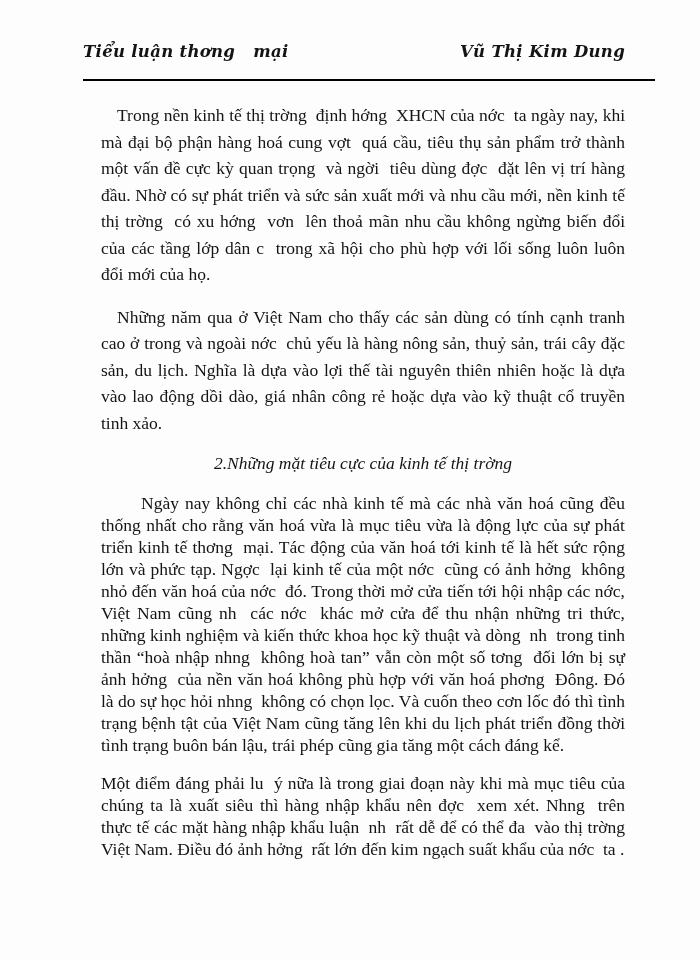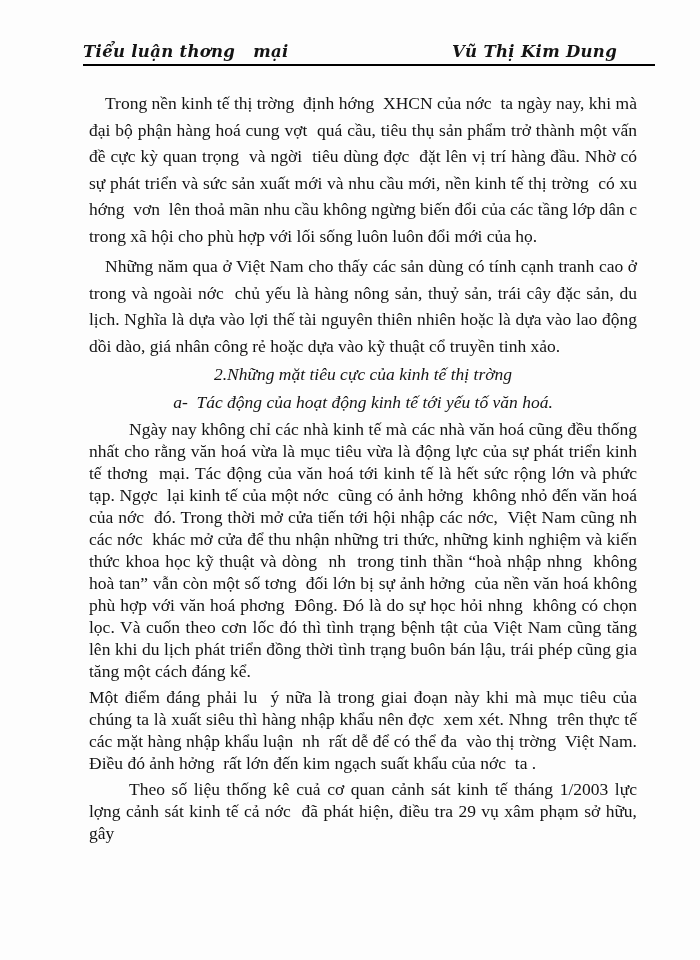--- a/index.html
+++ b/index.html
@@ -18,44 +18,44 @@
   
   .page-header {
     position: absolute;
     top: 42px;
     left: 83px;
     width: 572px;
     display: flex;
     justify-content: space-between;
     align-items: flex-end;
     border-bottom: 2px solid #000;
-    padding-bottom: 3px;
+    padding-bottom: 18px;
   }
   .page-header .head-text {
     font-family: "DejaVu Serif", serif;
     font-style: italic;
     font-weight: bold;
     font-size: 16.5px;
     letter-spacing: 0.3px;
     white-space: pre-wrap;
   }
   .page-header .head-right {
-    margin-right: 38px;
+    margin-right: 30px;
   }
   
   .doc-body {
     position: absolute;
     top: 86px;
     left: 85px;
     width: 556px;
     font-size: 17.5px;
     text-align: justify;
   }
   .doc-body p {
-    margin: 4px;
+    margin: 16px;
     white-space: pre-wrap;
   }
   .para-loose {
     line-height: 26.5px;
   }
   .para-tight {
     line-height: 22px;
   }
   .indent-sm { text-indent: 16px; }
   .indent-lg { text-indent: 40px; }
@@ -79,22 +79,20 @@
 </div>
 
 <div class="doc-body">
 
   <p class="para-loose indent-sm">Trong nền kinh tế thị trờng  định hớng  XHCN của nớc  ta ngày nay, khi mà đại bộ phận hàng hoá cung vợt  quá cầu, tiêu thụ sản phẩm trở thành một vấn đề cực kỳ quan trọng  và ngời  tiêu dùng đợc  đặt lên vị trí hàng đầu. Nhờ có sự phát triển và sức sản xuất mới và nhu cầu mới, nền kinh tế thị trờng  có xu hớng  vơn  lên thoả mãn nhu cầu không ngừng biến đổi của các tầng lớp dân c  trong xã hội cho phù hợp với lối sống luôn luôn đổi mới của họ.</p>
 
   <p class="para-loose indent-sm">Những năm qua ở Việt Nam cho thấy các sản dùng có tính cạnh tranh cao ở trong và ngoài nớc  chủ yếu là hàng nông sản, thuỷ sản, trái cây đặc sản, du lịch. Nghĩa là dựa vào lợi thế tài nguyên thiên nhiên hoặc là dựa vào lao động dồi dào, giá nhân công rẻ hoặc dựa vào kỹ thuật cổ truyền tinh xảo.</p>
 
   <p class="section-heading gap-before-section">2.Những mặt tiêu cực của kinh tế thị trờng</p>
 
-  <p class="section-heading gap-small">a-  Tác động của hoạt động kinh tế tới yếu tố văn hoá.</p>
 
   <p class="para-tight indent-lg">Ngày nay không chỉ các nhà kinh tế mà các nhà văn hoá cũng đều thống nhất cho rằng văn hoá vừa là mục tiêu vừa là động lực của sự phát triển kinh tế thơng  mại. Tác động của văn hoá tới kinh tế là hết sức rộng lớn và phức tạp. Ngợc  lại kinh tế của một nớc  cũng có ảnh hởng  không nhỏ đến văn hoá của nớc  đó. Trong thời mở cửa tiến tới hội nhập các nớc,  Việt Nam cũng nh  các nớc  khác mở cửa để thu nhận những tri thức, những kinh nghiệm và kiến thức khoa học kỹ thuật và dòng  nh  trong tinh thần “hoà nhập nhng  không hoà tan” vẫn còn một số tơng  đối lớn bị sự ảnh hởng  của nền văn hoá không phù hợp với văn hoá phơng  Đông. Đó là do sự học hỏi nhng  không có chọn lọc. Và cuốn theo cơn lốc đó thì tình trạng bệnh tật của Việt Nam cũng tăng lên khi du lịch phát triển đồng thời tình trạng buôn bán lậu, trái phép cũng gia tăng một cách đáng kể.</p>
 
   <p class="para-tight">Một điểm đáng phải lu  ý nữa là trong giai đoạn này khi mà mục tiêu của chúng ta là xuất siêu thì hàng nhập khẩu nên đợc  xem xét. Nhng  trên thực tế các mặt hàng nhập khẩu luận  nh  rất dễ để có thể đa  vào thị trờng  Việt Nam. Điều đó ảnh hởng  rất lớn đến kim ngạch suất khẩu của nớc  ta .</p>
 
 
-  <p class="para-tight indent-lg">Theo số liệu thống kê cuả cơ quan cảnh sát kinh tế tháng 1/2003 lực lợng cảnh sát kinh tế cả nớc  đã phát hiện, điều tra 29 vụ xâm phạm sở hữu, gây</p>
 
 </div>
 
 </body></html>

